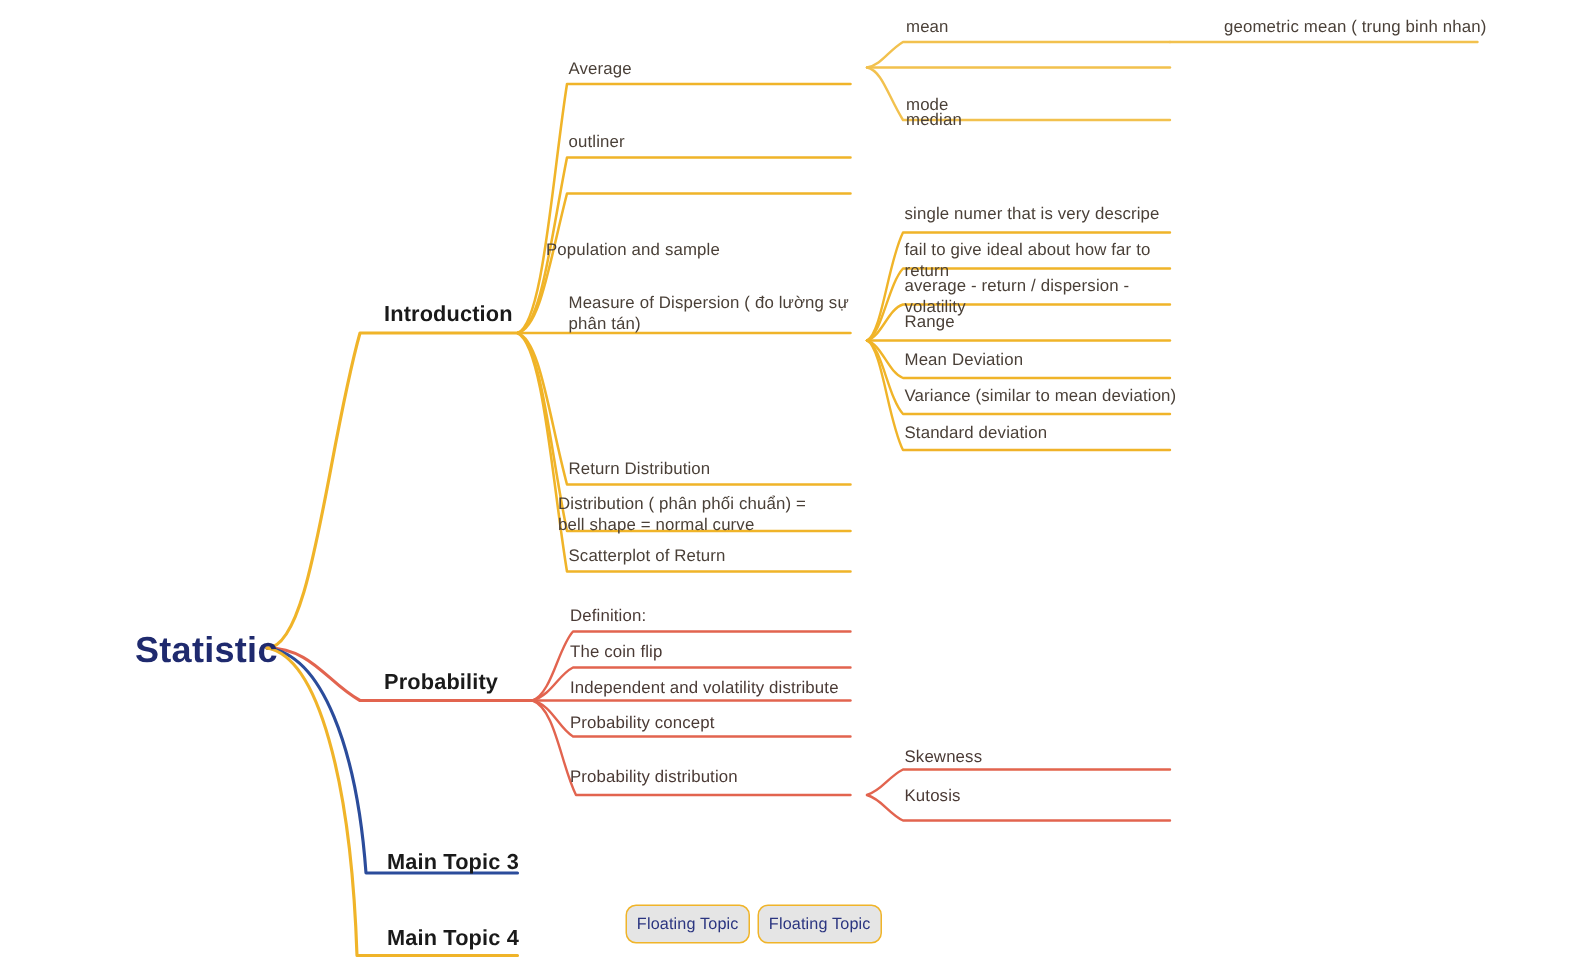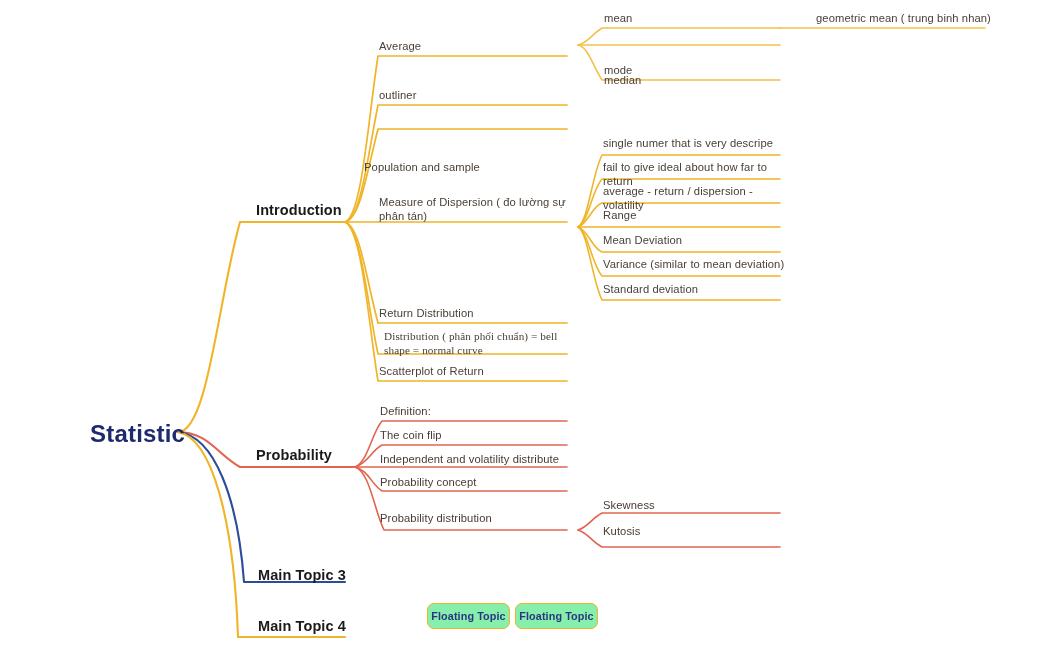--- a/index.html
+++ b/index.html
@@ -57,29 +57,28 @@
   }
   .sub-topic.red-text {
     color: #4a3a35;
   }
   
   .floating-topic {
     position: absolute;
     box-sizing: border-box;
     border: 1.6px solid #f0b429;
     border-radius: 7px;
-    background: #86efac;
+    background: #e5e5e5;
     color: #2b3580;
     font-size: 10.8px;
-    font-weight: bold;
+    font-weight: normal;
     display: flex;
     align-items: center;
     justify-content: center;
     letter-spacing: 0.1px;
-    margin-left: 10px;
   }
 </style>
 </head>
 <body>
 
 <div id="mindmap">
 
   <svg id="branches" viewBox="0 0 1050 650" xmlns="http://www.w3.org/2000/svg">
     <g fill="none" stroke-linecap="round" stroke-linejoin="round">
 
@@ -138,21 +137,21 @@
   <div class="node sub-topic" style="left:379px; top:39px; width:180px;">Average</div>
 
   <div class="node sub-topic" style="left:379px; top:88px; width:180px;">outliner</div>
 
   <div class="node sub-topic" style="left:364px; top:112px; width:180px;margin-top:48px;">Population and sample</div>
 
   <div class="node sub-topic" style="left:379px; top:195px; width:190px;">Measure of Dispersion ( đo lường sự phân tán)</div>
 
   <div class="node sub-topic" style="left:379px; top:306px; width:185px;">Return Distribution</div>
 
-  <div class="node sub-topic" style="left:384px; top:329px; width:185px;font-family:Liberation Serif, serif;">Distribution ( phân phối chuẩn) = bell shape = normal curve</div>
+  <div class="node sub-topic" style="left:372px; top:329px; width:185px;">Distribution ( phân phối chuẩn) = bell shape = normal curve</div>
 
   <div class="node sub-topic" style="left:379px; top:364px; width:185px;">Scatterplot of Return</div>
 
   <div class="node sub-topic" style="left:604px; top:11px; width:170px;">mean</div>
 
   <div class="node sub-topic" style="left:604px; top:38px; width:170px;margin-top:35px;">median</div>
 
   <div class="node sub-topic" style="left:604px; top:63px; width:170px;">mode</div>
 
   <div class="node sub-topic" style="left:816px; top:11px; width:220px;">geometric mean ( trung binh nhan)</div>

